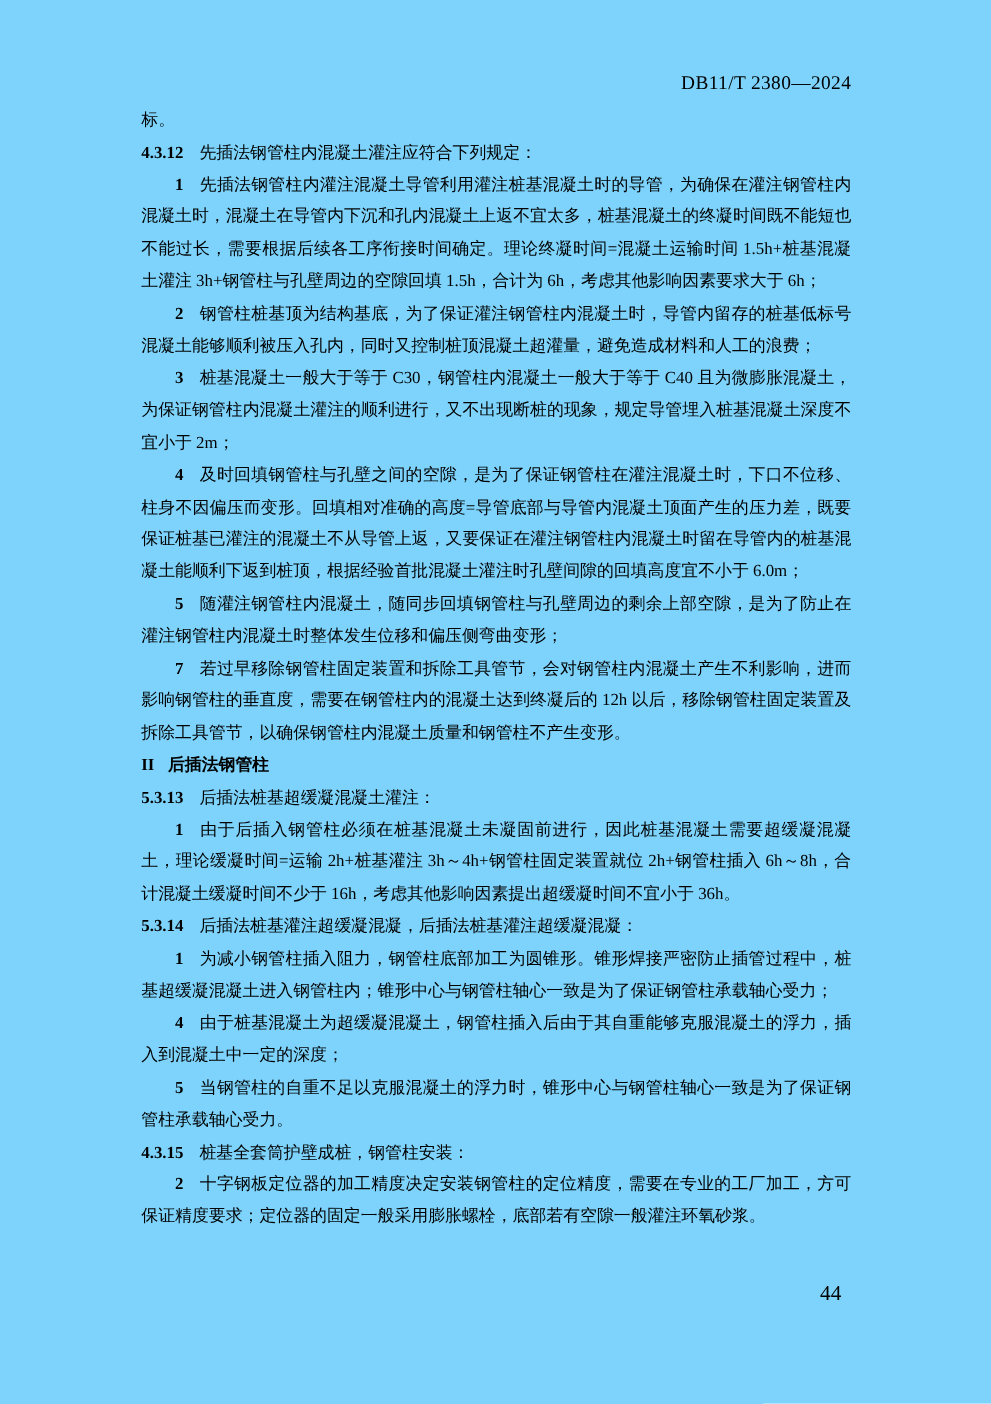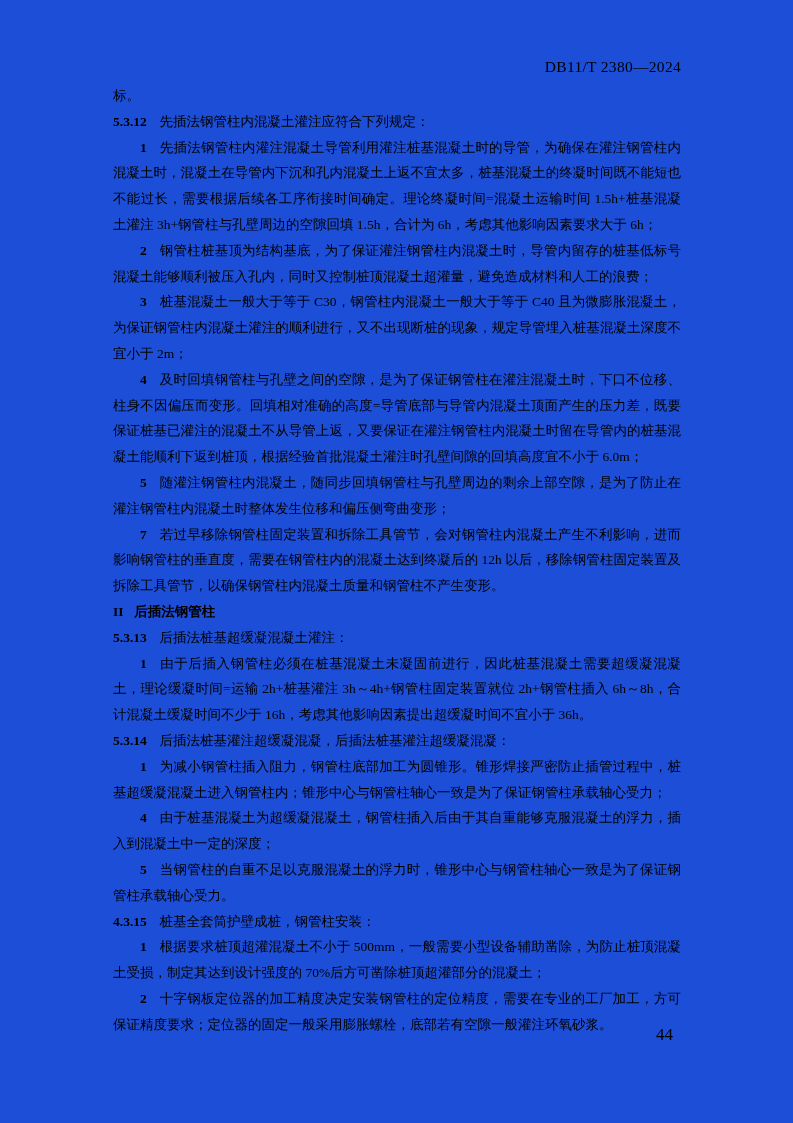--- a/index.html
+++ b/index.html
@@ -6,21 +6,21 @@
     margin: 0;
     padding: 0;
     background: #ffffff;
     color: #000000;
     font-family: "Liberation Serif", "DejaVu Serif", serif;
   }
   .page {
     position: relative;
     width: 793px;
     height: 1123px;
-    background: #1d4ed8;
+    background: #7dd3fc;
     overflow: hidden;
   }
   .doc-header {
     position: absolute;
     top: 58px;
     left: 113px;
     width: 568px;
     text-align: right;
     font-size: 15.5px;
     letter-spacing: 0.3px;
@@ -66,33 +66,32 @@
   }
 </style>
 </head>
 <body>
 
 <div class="page">
   <div class="doc-header">DB11/T 2380—2024</div>
 
   <div class="content">
       <p class="plain"><span>标。</span></p>
-      <p class="clause"><span class="num">5.3.12</span><span>先插法钢管柱内混凝土灌注应符合下列规定：</span></p>
+      <p class="clause"><span class="num">4.3.12</span><span>先插法钢管柱内混凝土灌注应符合下列规定：</span></p>
       <p class="item"><span class="num">1</span><span>先插法钢管柱内灌注混凝土导管利用灌注桩基混凝土时的导管，为确保在灌注钢管柱内混凝土时，混凝土在导管内下沉和孔内混凝土上返不宜太多，桩基混凝土的终凝时间既不能短也不能过长，需要根据后续各工序衔接时间确定。理论终凝时间=混凝土运输时间 1.5h+桩基混凝土灌注 3h+钢管柱与孔壁周边的空隙回填 1.5h，合计为 6h，考虑其他影响因素要求大于 6h；</span></p>
       <p class="item"><span class="num">2</span><span>钢管柱桩基顶为结构基底，为了保证灌注钢管柱内混凝土时，导管内留存的桩基低标号混凝土能够顺利被压入孔内，同时又控制桩顶混凝土超灌量，避免造成材料和人工的浪费；</span></p>
       <p class="item"><span class="num">3</span><span>桩基混凝土一般大于等于 C30，钢管柱内混凝土一般大于等于 C40 且为微膨胀混凝土，为保证钢管柱内混凝土灌注的顺利进行，又不出现断桩的现象，规定导管埋入桩基混凝土深度不宜小于 2m；</span></p>
       <p class="item"><span class="num">4</span><span>及时回填钢管柱与孔壁之间的空隙，是为了保证钢管柱在灌注混凝土时，下口不位移、柱身不因偏压而变形。回填相对准确的高度=导管底部与导管内混凝土顶面产生的压力差，既要保证桩基已灌注的混凝土不从导管上返，又要保证在灌注钢管柱内混凝土时留在导管内的桩基混凝土能顺利下返到桩顶，根据经验首批混凝土灌注时孔壁间隙的回填高度宜不小于 6.0m；</span></p>
       <p class="item"><span class="num">5</span><span>随灌注钢管柱内混凝土，随同步回填钢管柱与孔壁周边的剩余上部空隙，是为了防止在灌注钢管柱内混凝土时整体发生位移和偏压侧弯曲变形；</span></p>
       <p class="item"><span class="num">7</span><span>若过早移除钢管柱固定装置和拆除工具管节，会对钢管柱内混凝土产生不利影响，进而影响钢管柱的垂直度，需要在钢管柱内的混凝土达到终凝后的 12h 以后，移除钢管柱固定装置及拆除工具管节，以确保钢管柱内混凝土质量和钢管柱不产生变形。</span></p>
       <p class="heading"><span class="num">II</span><span>后插法钢管柱</span></p>
       <p class="clause"><span class="num">5.3.13</span><span>后插法桩基超缓凝混凝土灌注：</span></p>
       <p class="item"><span class="num">1</span><span>由于后插入钢管柱必须在桩基混凝土未凝固前进行，因此桩基混凝土需要超缓凝混凝土，理论缓凝时间=运输 2h+桩基灌注 3h～4h+钢管柱固定装置就位 2h+钢管柱插入 6h～8h，合计混凝土缓凝时间不少于 16h，考虑其他影响因素提出超缓凝时间不宜小于 36h。</span></p>
       <p class="clause"><span class="num">5.3.14</span><span>后插法桩基灌注超缓凝混凝，后插法桩基灌注超缓凝混凝：</span></p>
       <p class="item"><span class="num">1</span><span>为减小钢管柱插入阻力，钢管柱底部加工为圆锥形。锥形焊接严密防止插管过程中，桩基超缓凝混凝土进入钢管柱内；锥形中心与钢管柱轴心一致是为了保证钢管柱承载轴心受力；</span></p>
       <p class="item"><span class="num">4</span><span>由于桩基混凝土为超缓凝混凝土，钢管柱插入后由于其自重能够克服混凝土的浮力，插入到混凝土中一定的深度；</span></p>
       <p class="item"><span class="num">5</span><span>当钢管柱的自重不足以克服混凝土的浮力时，锥形中心与钢管柱轴心一致是为了保证钢管柱承载轴心受力。</span></p>
       <p class="clause"><span class="num">4.3.15</span><span>桩基全套筒护壁成桩，钢管柱安装：</span></p>
-      <p class="item"><span class="num">1</span><span>根据要求桩顶超灌混凝土不小于 500mm，一般需要小型设备辅助凿除，为防止桩顶混凝土受损，制定其达到设计强度的 70%后方可凿除桩顶超灌部分的混凝土；</span></p>
       <p class="item"><span class="num">2</span><span>十字钢板定位器的加工精度决定安装钢管柱的定位精度，需要在专业的工厂加工，方可保证精度要求；定位器的固定一般采用膨胀螺栓，底部若有空隙一般灌注环氧砂浆。</span></p>
     </div>
 
   <div class="page-footer">44</div>
 </div>
 
 </body></html>

